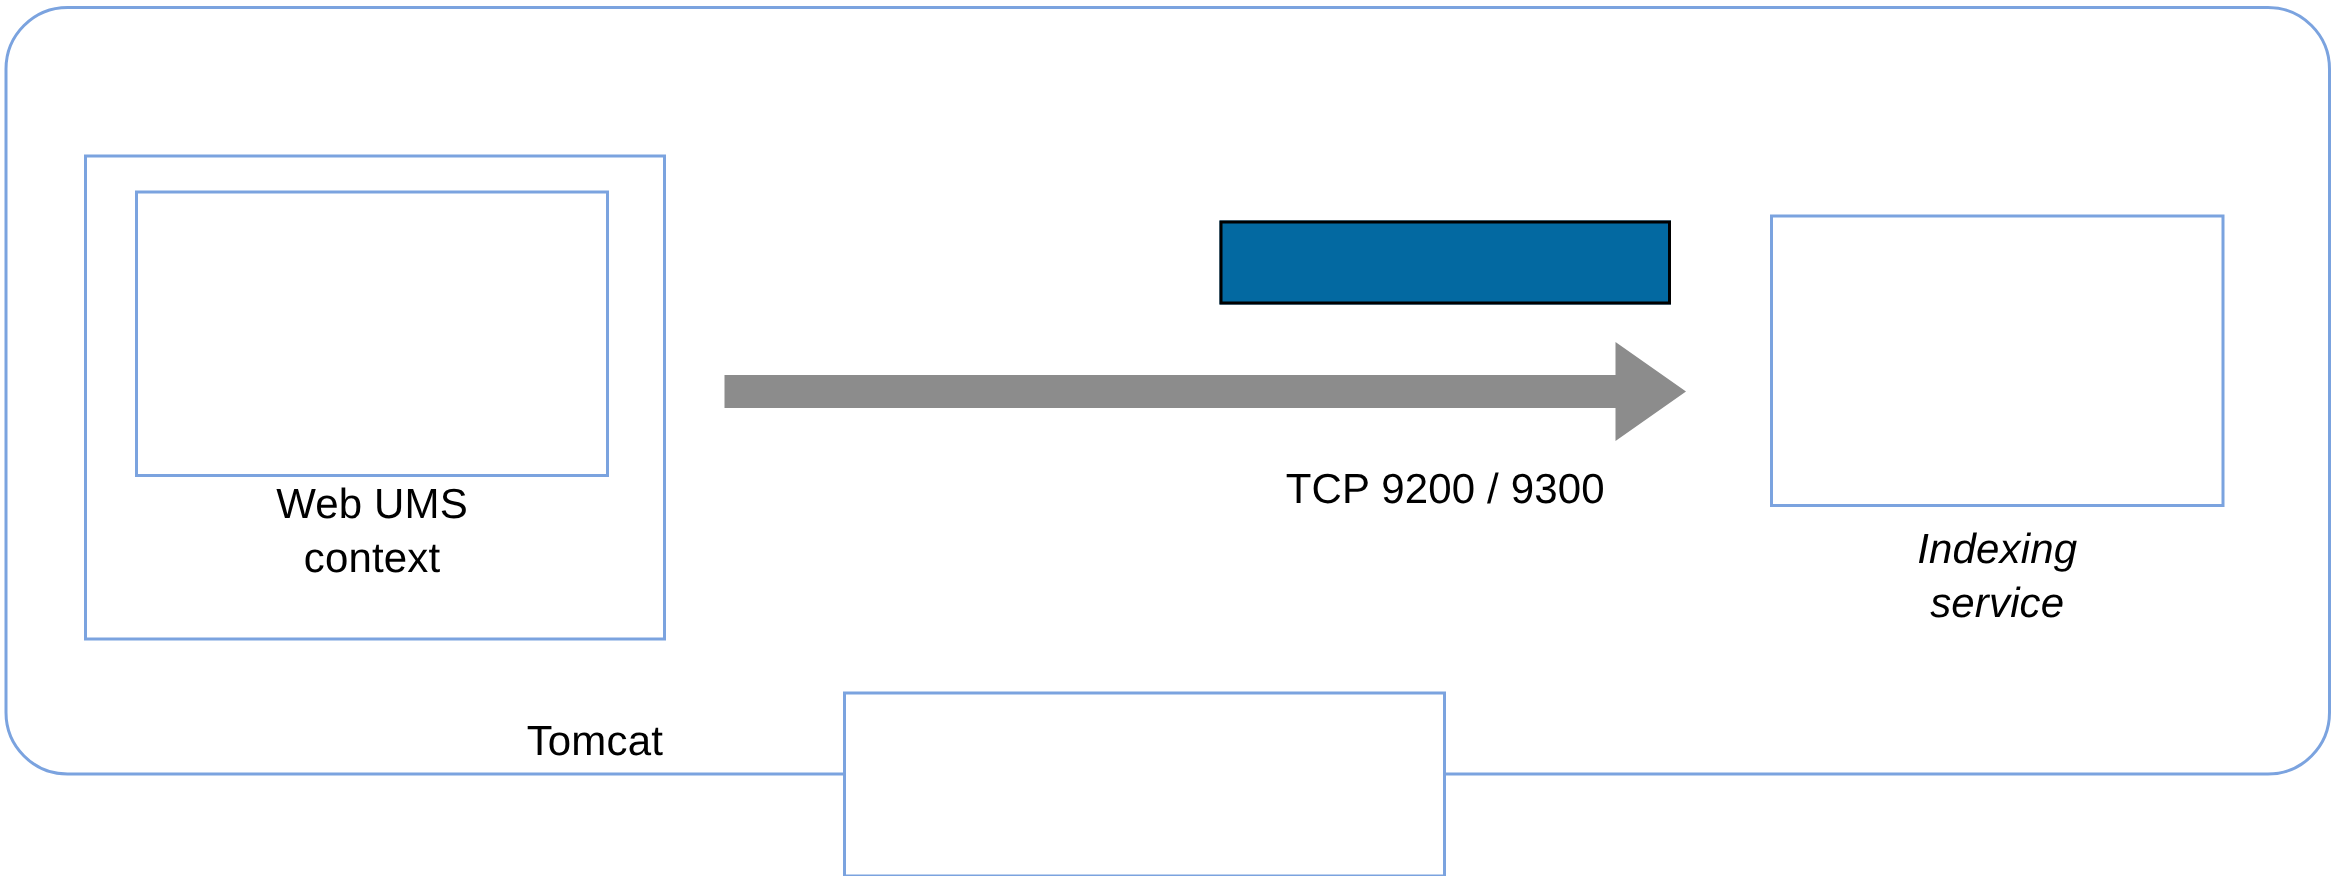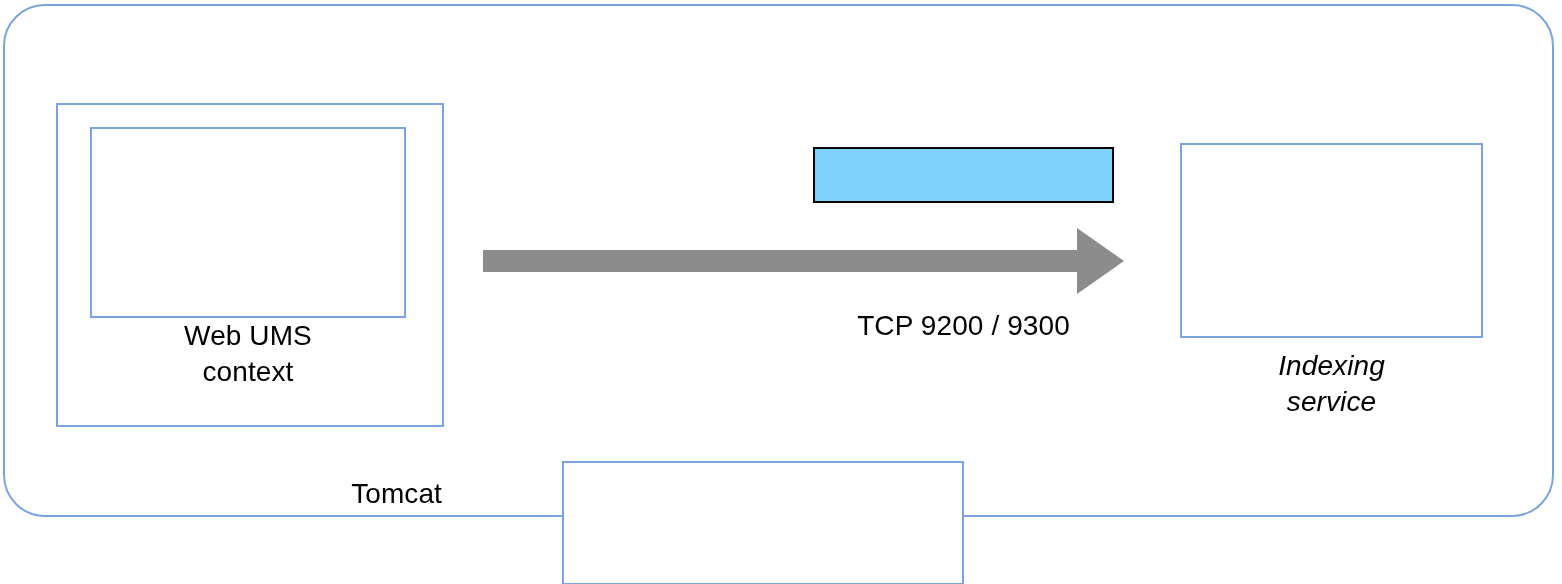--- a/index.html
+++ b/index.html
@@ -36,21 +36,21 @@
   
   .blue-box {
     position: absolute;
     border: 2.5px solid #7BA3DF;
     background: #ffffff;
     box-sizing: border-box;
   }
   .black-box {
     position: absolute;
     border: 2.5px solid #000000;
-    background: #7dd3fc;
+    background: #0369a1;
     box-sizing: border-box;
     padding-left: 48px;
   }
 
   
   .box-label {
     position: absolute;
     left: 0;
     right: 0;
     text-align: center;

